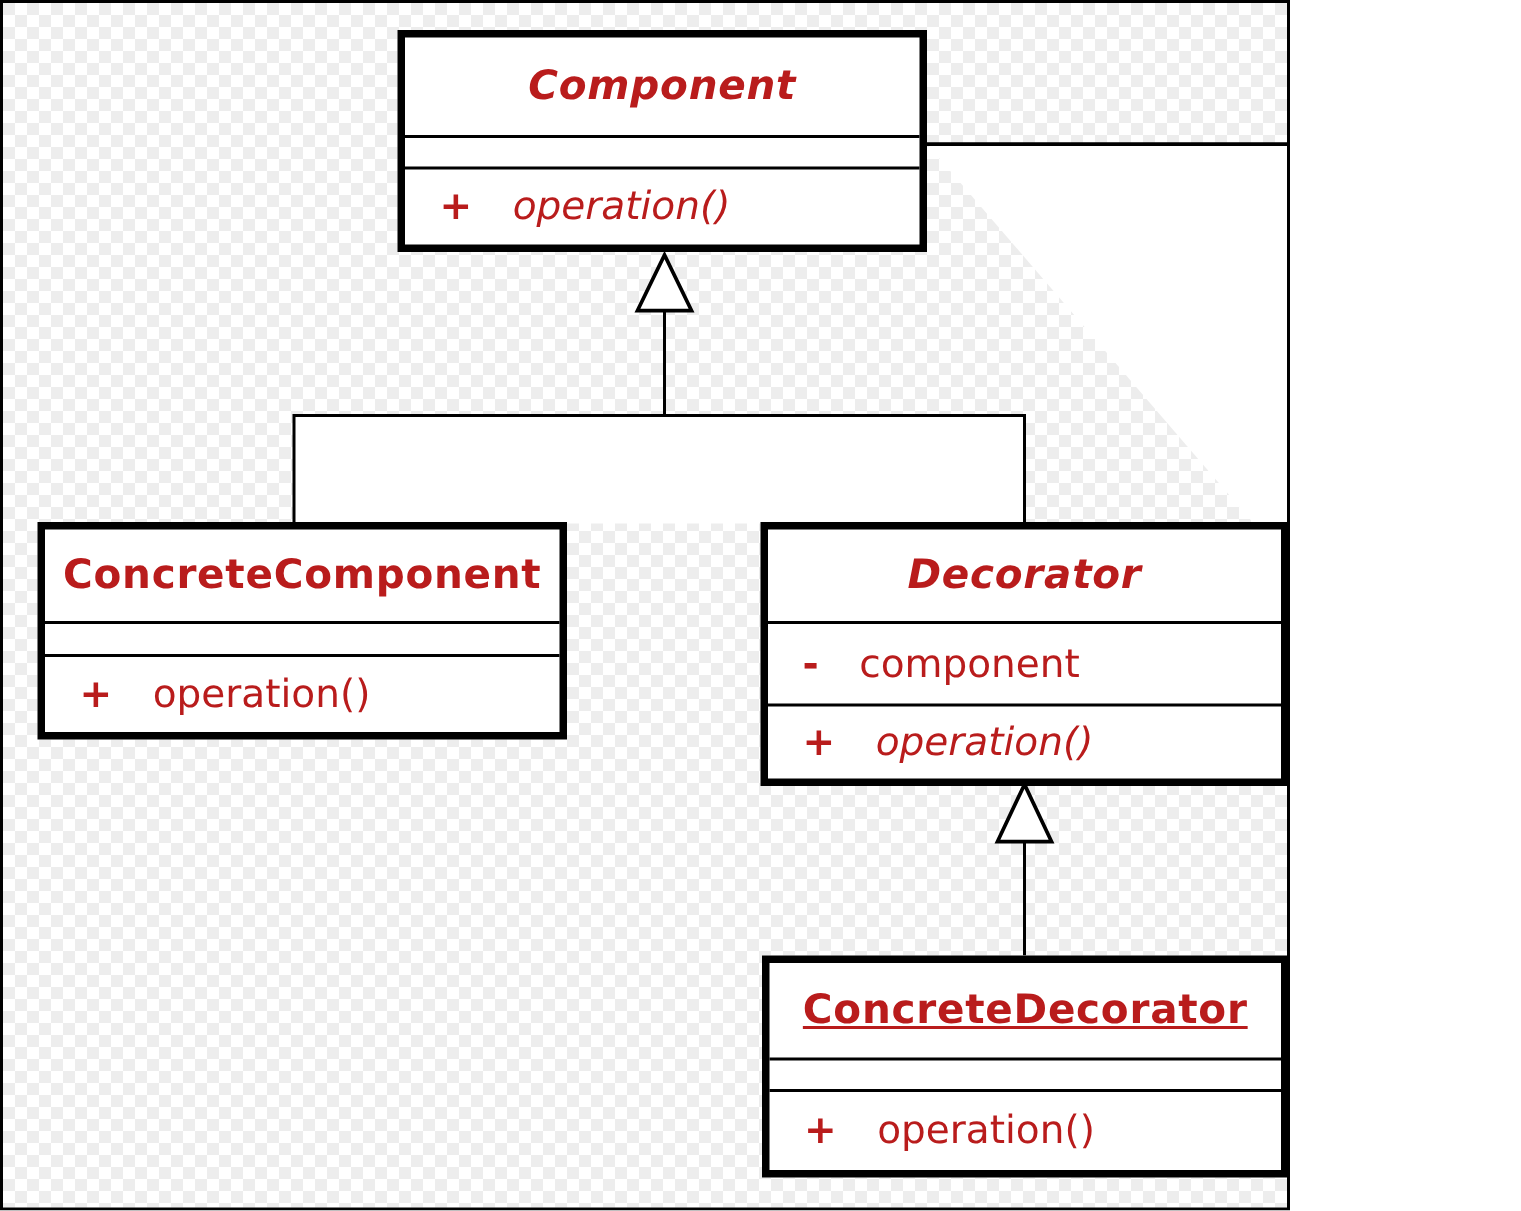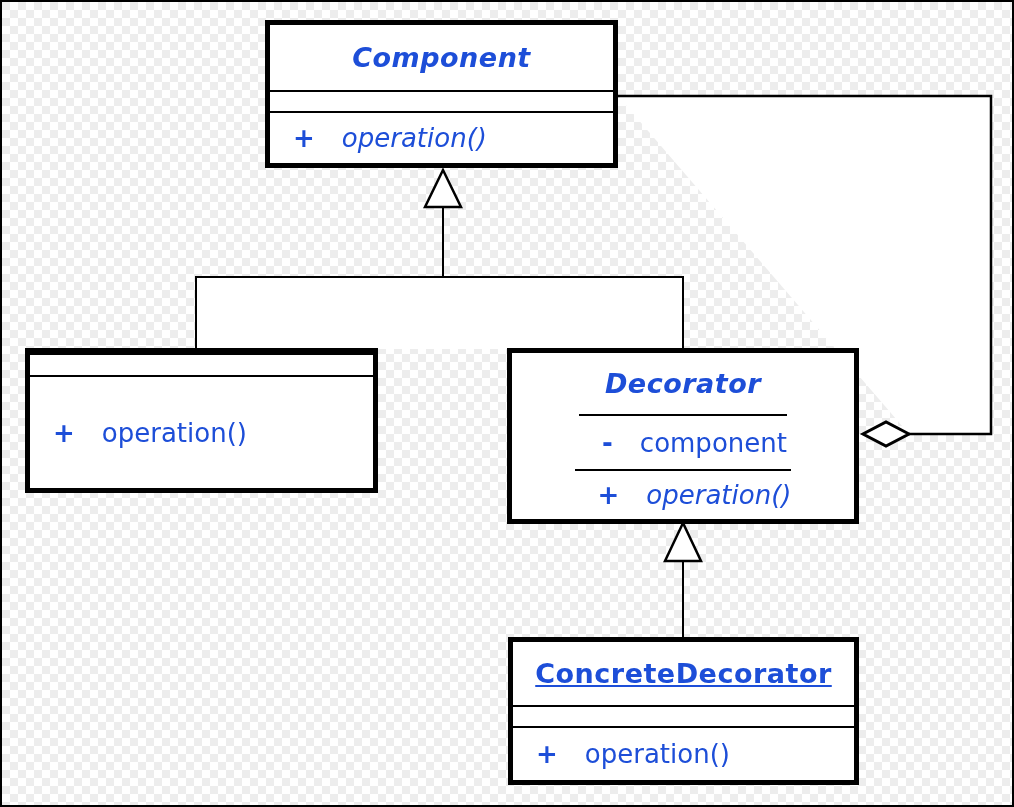--- a/index.html
+++ b/index.html
@@ -1,25 +1,25 @@
 <!DOCTYPE html>
 <html><head>
 <meta charset="utf-8">
 <style>
   html, body { margin: 0; padding: 0; background: #fff; }
   * { box-sizing: border-box; }
 
   .frame {
     position: relative;
-    width: 1014px;
+    width: 860px;
     height: 807px;
     border: 2px solid #000;
     overflow: hidden;
     font-family: "DejaVu Sans", "Liberation Sans", sans-serif;
-    color: #1d4ed8;
+    color: #b91c1c;
     
     background-color: #ffffff;
     background-image:
       linear-gradient(45deg, #ededed 25%, transparent 25%, transparent 75%, #ededed 75%),
       linear-gradient(45deg, #ededed 25%, transparent 25%, transparent 75%, #ededed 75%);
     background-size: 16px 16px;
     background-position: 8px 0, 16px 8px;
   }
 
   svg.connectors {
@@ -84,28 +84,29 @@
   <div class="uml abstract" style="left:263px; top:18px; width:353px; height:148px;">
     <div class="title" style="height:65px;">Component</div>
     <div class="comp" style="height:21px;"></div>
     <div class="comp member abstract-op" style="flex:1;">
       <span class="sign">+</span>
       <span class="mname">operation()</span>
     </div>
   </div>
 
   <div class="uml" style="left:23px; top:346px; width:353px; height:145px;">
+    <div class="title" style="height:61px;">ConcreteComponent</div>
     <div class="comp" style="height:22px;"></div>
     <div class="comp member" style="flex:1;">
       <span class="sign">+</span>
       <span class="mname">operation()</span>
     </div>
   </div>
 
-  <div class="uml abstract" style="left:505px; top:346px; width:352px; height:176px;align-items:center;">
+  <div class="uml abstract" style="left:505px; top:346px; width:352px; height:176px;">
     <div class="title" style="height:61px;">Decorator</div>
     <div class="comp member" style="height:55px;">
       <span class="sign">-</span>
       <span class="mname">component</span>
     </div>
     <div class="comp member abstract-op" style="flex:1;">
       <span class="sign">+</span>
       <span class="mname">operation()</span>
     </div>
   </div>

